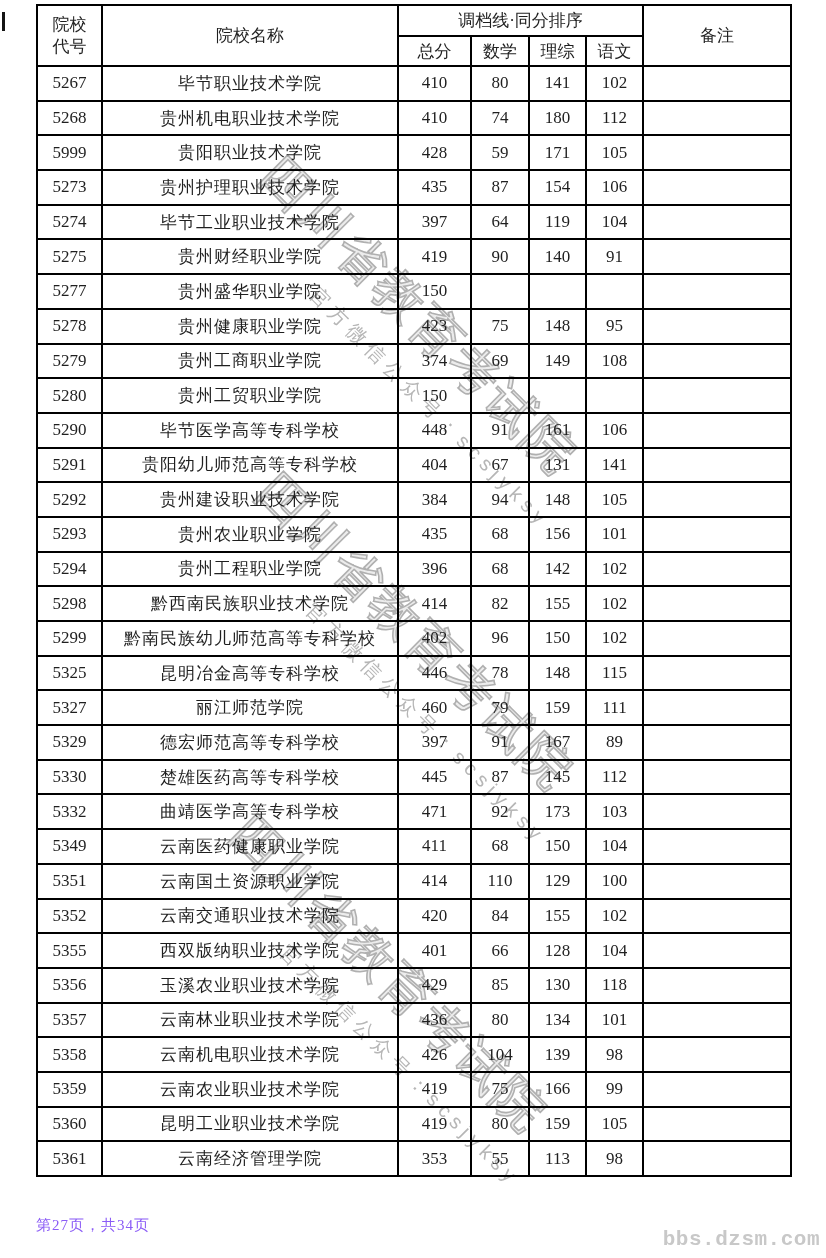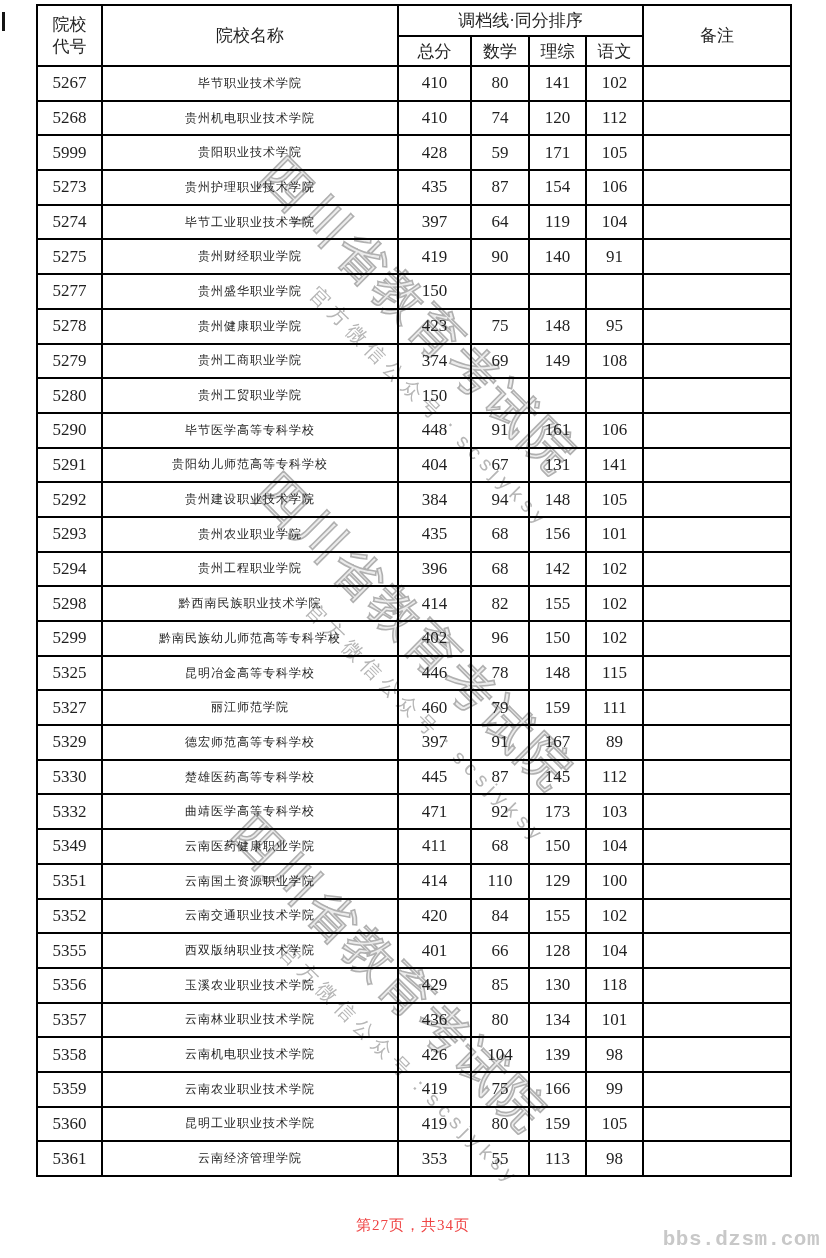--- a/index.html
+++ b/index.html
@@ -55,32 +55,31 @@
     vertical-align:middle;
     padding:0;
     font-weight:normal;
     background:transparent;
     overflow:hidden;
   }
   thead tr.h1 th{height:29px;font-size:17px;}
   thead tr.h2 th{height:28px;font-size:17px;margin-left:27px;}
   th.code-h{font-size:16px;line-height:1.25;}
   tbody td{height:32.7px;font-size:17px;}
-  td.c-name{font-size:12px;letter-spacing:1px;margin-left:40px;}
+  td.c-name{font-size:17px;letter-spacing:1px;margin-left:40px;}
   td.c-code,td.c-total,td.c-math,td.c-sci,td.c-chi{
     font-family:"Liberation Serif","DejaVu Serif",serif;
   }
 
   
   .page-footer{
     position:absolute;
     left:36px;top:1216px;width:754px;
-    text-align:center;
     font-size:15px;
-    color:#ef4444;
+    color:#8b5cf6;
     z-index:2;
     letter-spacing:1px;
   }
   .site-tag{
     position:absolute;
     right:6px;top:1228px;
     font-family:Liberation Mono, monospace;
     font-weight:bold;
     font-size:21px;
     color:#c8c8c8;
@@ -147,21 +146,21 @@
         <td class="c-math">80</td>
         <td class="c-sci">141</td>
         <td class="c-chi">102</td>
         <td class="c-remark"></td>
       </tr>
       <tr>
         <td class="c-code">5268</td>
         <td class="c-name">贵州机电职业技术学院</td>
         <td class="c-total">410</td>
         <td class="c-math">74</td>
-        <td class="c-sci">120</td>
+        <td class="c-sci">180</td>
         <td class="c-chi">112</td>
         <td class="c-remark"></td>
       </tr>
       <tr>
         <td class="c-code">5999</td>
         <td class="c-name">贵阳职业技术学院</td>
         <td class="c-total">428</td>
         <td class="c-math">59</td>
         <td class="c-sci">171</td>
         <td class="c-chi">105</td>

